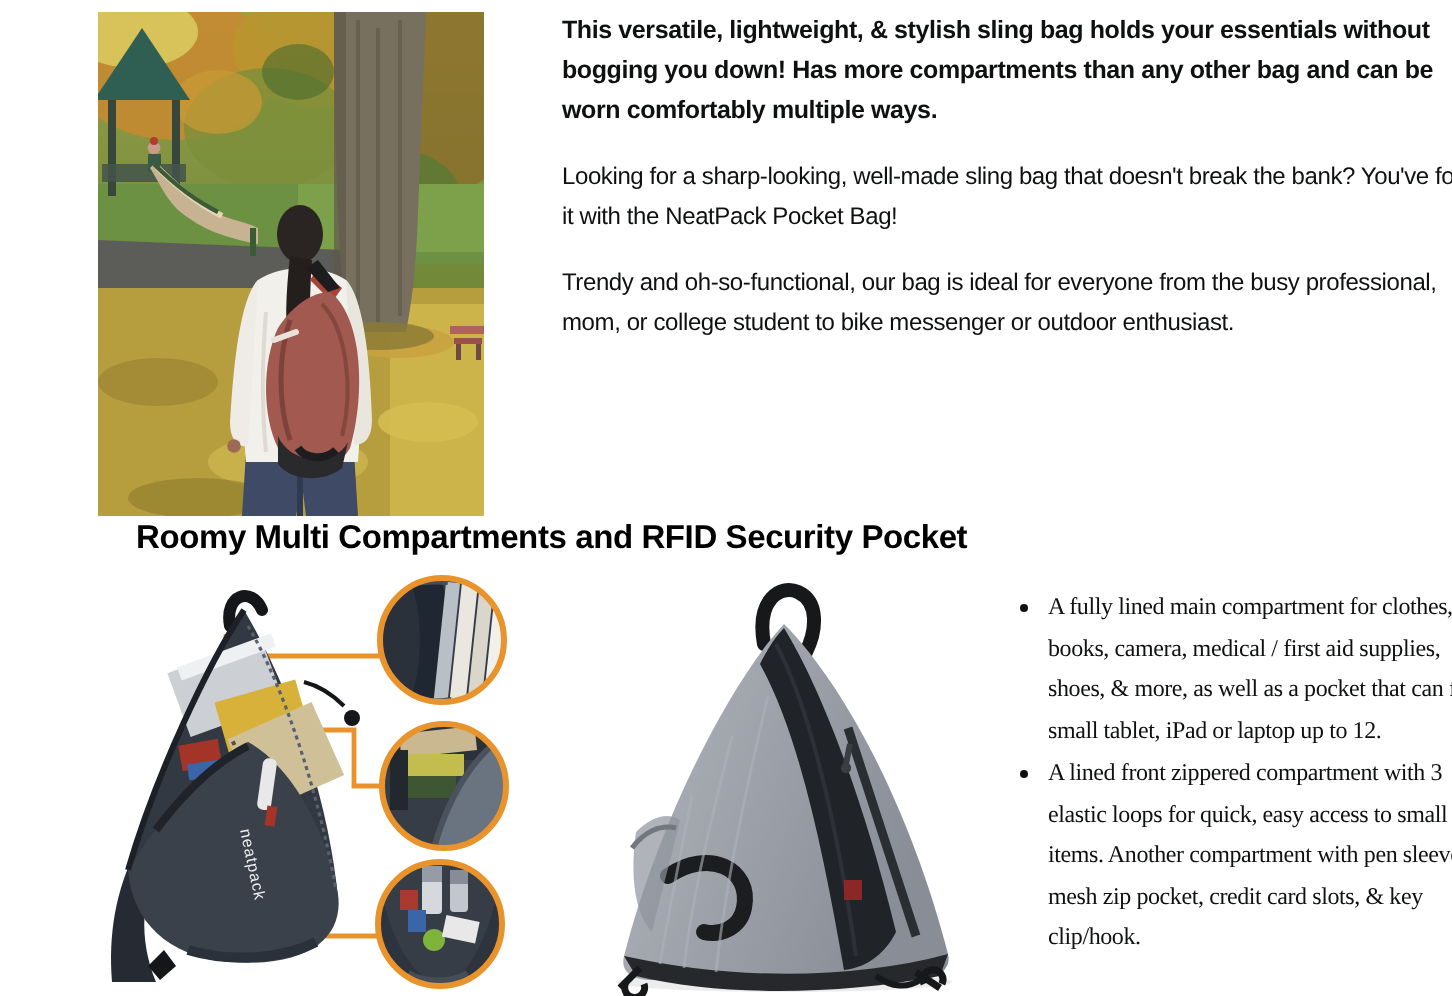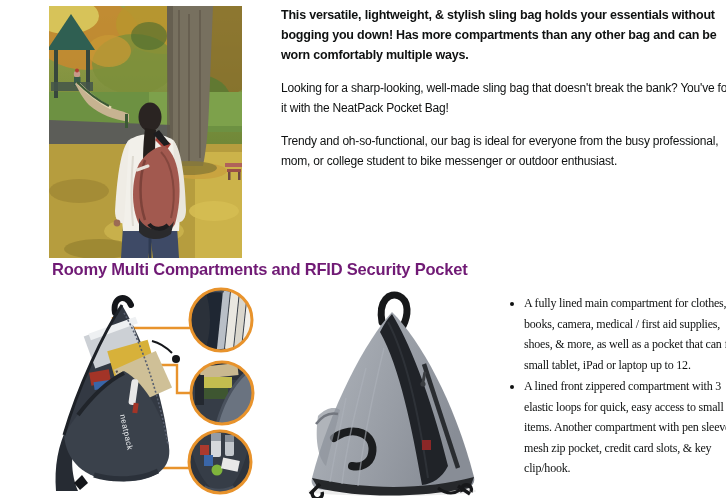--- a/index.html
+++ b/index.html
@@ -12,22 +12,22 @@
     margin-left:24px;
   }
   
   #lifestyle-photo { position:absolute; left:25px; top:6px; width:193px; height:252px; }
   
   #intro { position:absolute; left:257px; top:5px; width:466px; font-size:12px; line-height:20px; letter-spacing:-0.2px; }
   #intro .lead { font-weight:bold; font-size:12.5px; margin-bottom:13px; }
   #intro p.body-para { margin-bottom:13px; }
   
   #section-heading {
-    position:absolute; left:28px; top:260px;
-    font-size:16.5px; font-weight:bold; letter-spacing:-0.2px; color:#701a75;
+    position:absolute; left:44px; top:260px;
+    font-size:16.5px; font-weight:bold; letter-spacing:-0.2px; color:#000000;
   }
   
   #callout-image { position:absolute; left:30px; top:287px; width:230px; height:211px; }
   #product-image { position:absolute; left:272px; top:288px; width:200px; height:210px; }
   
   #feature-list { position:absolute; left:486px; top:293px; width:234px; font-size:12px; line-height:20.5px; letter-spacing:-0.2px; }
   #feature-list ul { list-style:disc; padding-left:14px; margin:0;font-family:Liberation Serif, serif; }
   #feature-list li { margin-bottom:1px; }
   #feature-list .b { font-weight:bold; }
 </style>

